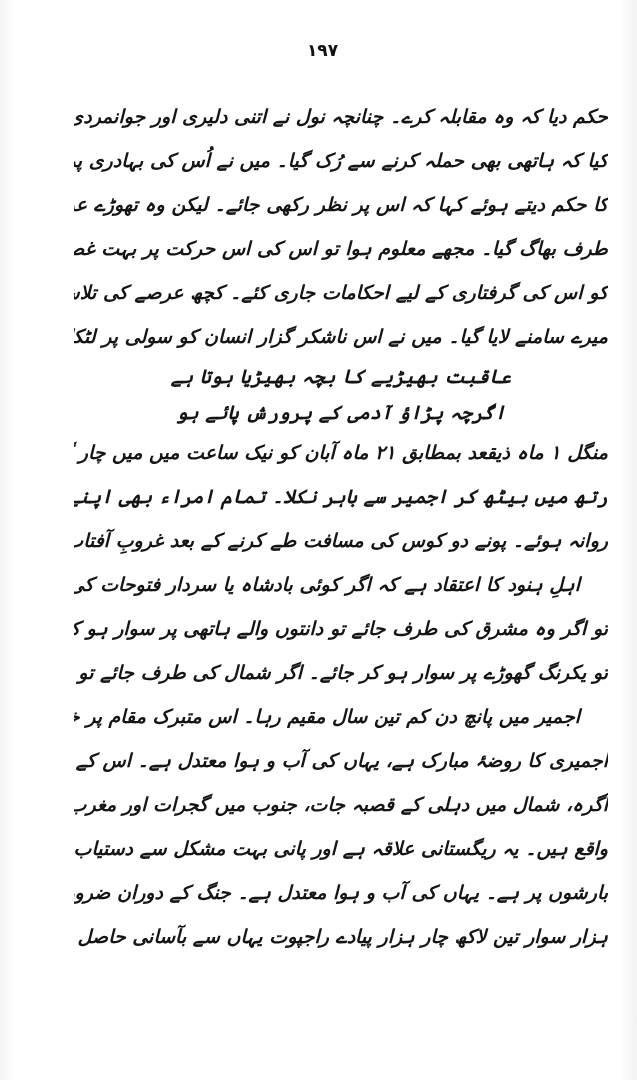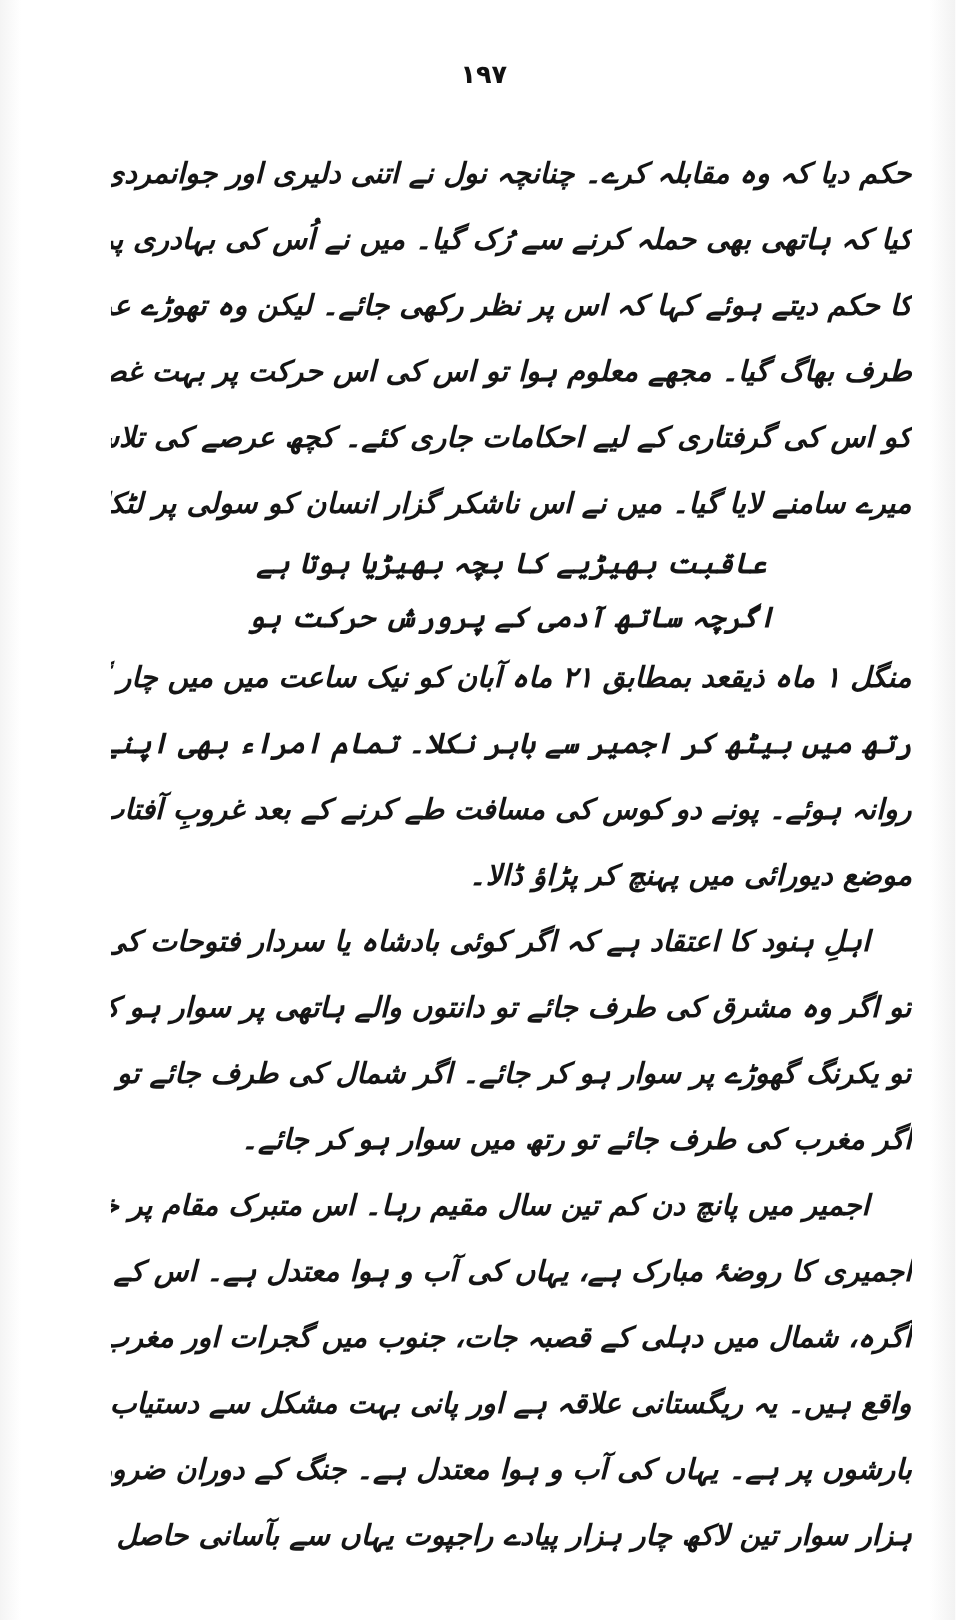--- a/index.html
+++ b/index.html
@@ -74,31 +74,29 @@
   <div class="text-block">
 
     <div class="line">حکم دیا کہ وہ مقابلہ کرے۔ چنانچہ نول نے اتنی دلیری اور جوانمردی سے مست ہاتھی کا مقابلہ</div>
     <div class="line">کیا کہ ہاتھی بھی حملہ کرنے سے رُک گیا۔ میں نے اُس کی بہادری پر خوش ہو کر اُس کی جاں بخشی</div>
     <div class="line">کا حکم دیتے ہوئے کہا کہ اس پر نظر رکھی جائے۔ لیکن وہ تھوڑے عرصے بعد اپنے علاقے کی</div>
     <div class="line">طرف بھاگ گیا۔ مجھے معلوم ہوا تو اس کی اس حرکت پر بہت غصہ آیا اور گردو نواح کے حاکم داران</div>
     <div class="line">کو اس کی گرفتاری کے لیے احکامات جاری کئے۔ کچھ عرصے کی تلاش کے بعد وہ گرفتار ہو کر پھر</div>
     <div class="line">میرے سامنے لایا گیا۔ میں نے اس ناشکر گزار انسان کو سولی پر لٹکانے کا حکم دیا۔ شیخ سعدی</div>
 
     <div class="line verse">عاقبت بھیڑیے کا بچہ بھیڑیا ہوتا ہے</div>
-    <div class="line verse">اگرچہ ساتھ آدمی کے پرورش حرکت ہو</div>
+    <div class="line verse">اگرچہ پڑاؤ آدمی کے پرورش پائے ہو</div>
 
     <div class="line">منگل ۱ ماہ ذیقعد بمطابق ۲۱ ماہ آبان کو نیک ساعت میں میں چار گھوڑوں والی رنگی</div>
     <div class="line">رتھ میں بیٹھ کر اجمیر سے باہر نکلا۔ تمام امراء بھی اپنے اپنے رتھوں میں سوار ہو کر میرے ہمراہ</div>
     <div class="line">روانہ ہوئے۔ پونے دو کوس کی مسافت طے کرنے کے بعد غروبِ آفتاب کے قریب ہم نے</div>
-    <div class="line last">موضع دیورائی میں پہنچ کر پڑاؤ ڈالا۔</div>
 
     <div class="line indent">اہلِ ہنود کا اعتقاد ہے کہ اگر کوئی بادشاہ یا سردار فتوحات کی غرض سے باہر جائے</div>
     <div class="line">تو اگر وہ مشرق کی طرف جائے تو دانتوں والے ہاتھی پر سوار ہو کر جائے اگر مغرب کی طرف جائے</div>
     <div class="line">تو یکرنگ گھوڑے پر سوار ہو کر جائے۔ اگر شمال کی طرف جائے تو پالکی یا سنگھاسن پر، اور</div>
-    <div class="line last">اگر مغرب کی طرف جائے تو رتھ میں سوار ہو کر جائے۔</div>
 
     <div class="line indent">اجمیر میں پانچ دن کم تین سال مقیم رہا۔ اس متبرک مقام پر خواجہ معین الدین</div>
     <div class="line">اجمیری کا روضۂ مبارک ہے، یہاں کی آب و ہوا معتدل ہے۔ اس کے مشرق میں دار السلطنت</div>
     <div class="line">آگرہ، شمال میں دہلی کے قصبہ جات، جنوب میں گجرات اور مغرب میں ملتان و دیپال پور</div>
     <div class="line">واقع ہیں۔ یہ ریگستانی علاقہ ہے اور پانی بہت مشکل سے دستیاب ہوتا ہے کھیتی باڑی کا دار و مدار</div>
     <div class="line">بارشوں پر ہے۔ یہاں کی آب و ہوا معتدل ہے۔ جنگ کے دوران ضرورت پڑنے پر چھیاسی</div>
     <div class="line">ہزار سوار تین لاکھ چار ہزار پیادے راجپوت یہاں سے بآسانی حاصل ہو سکتے ہیں۔ اس</div>
 
   </div>
 </div>

